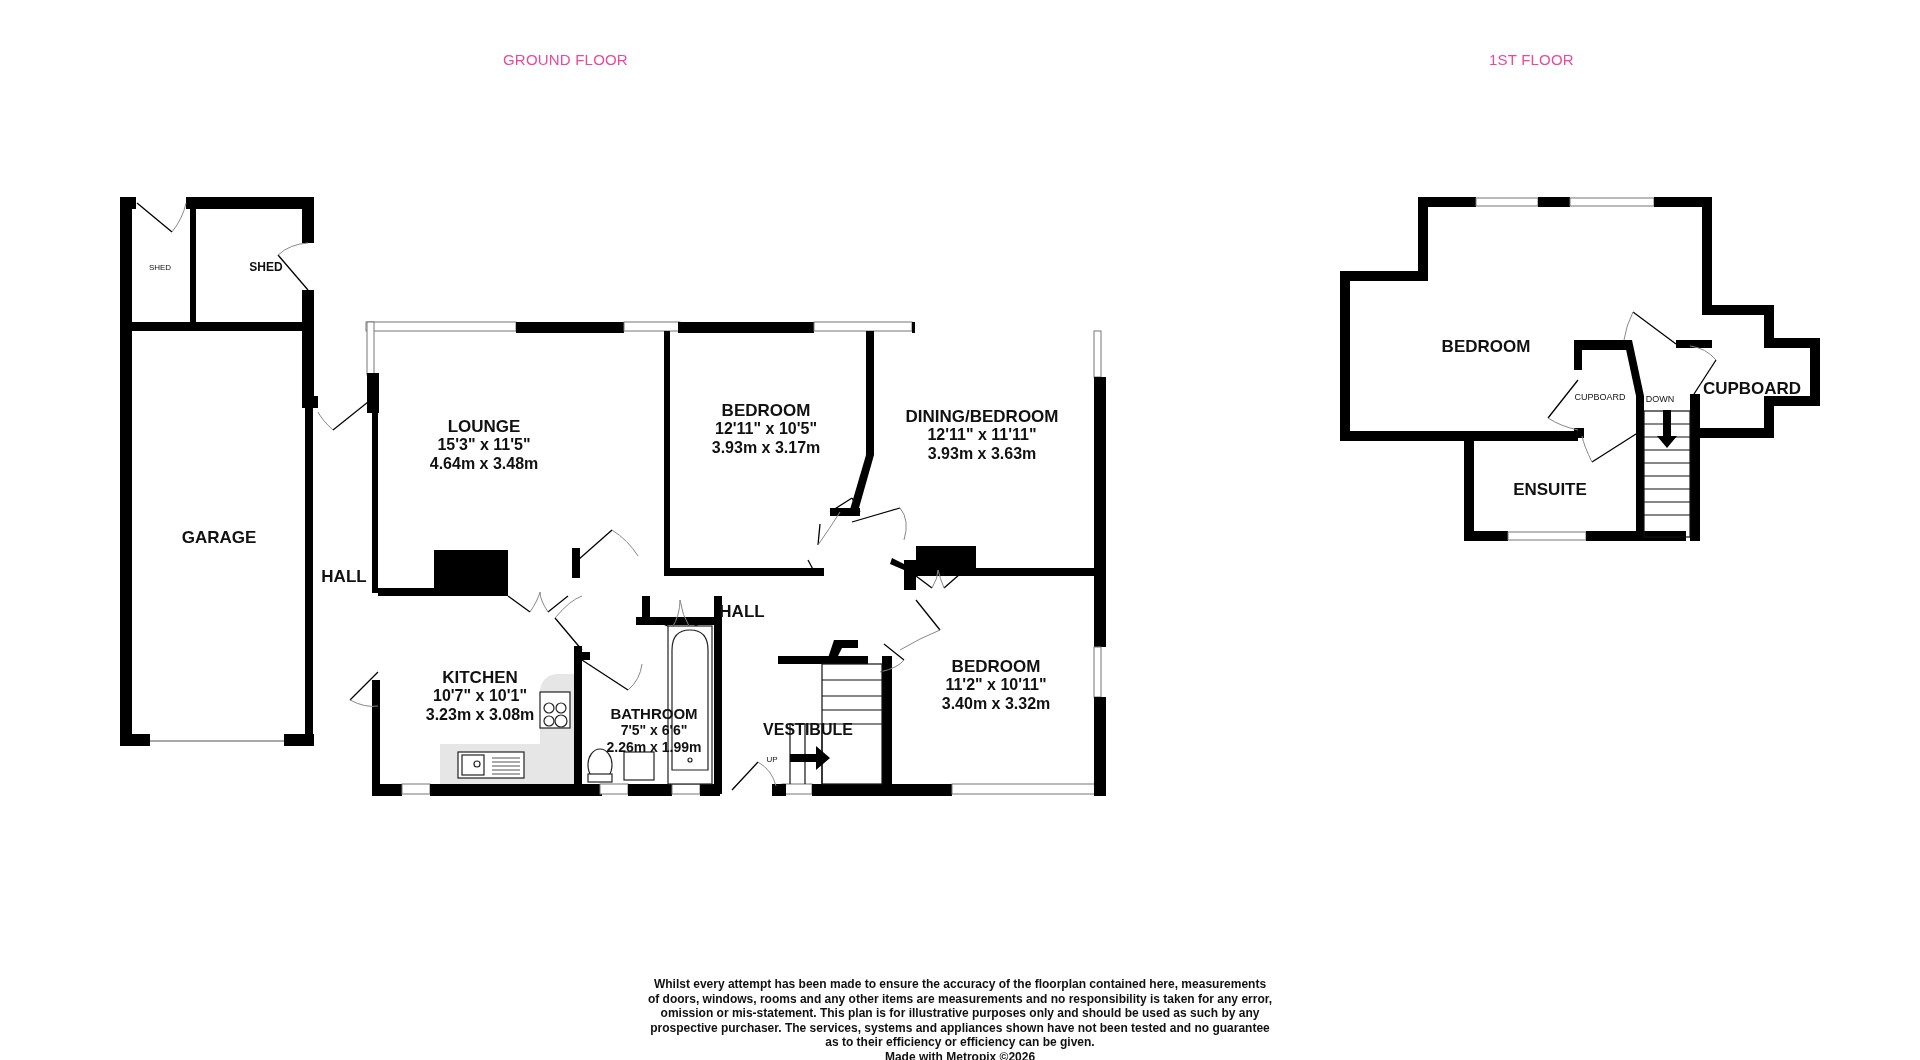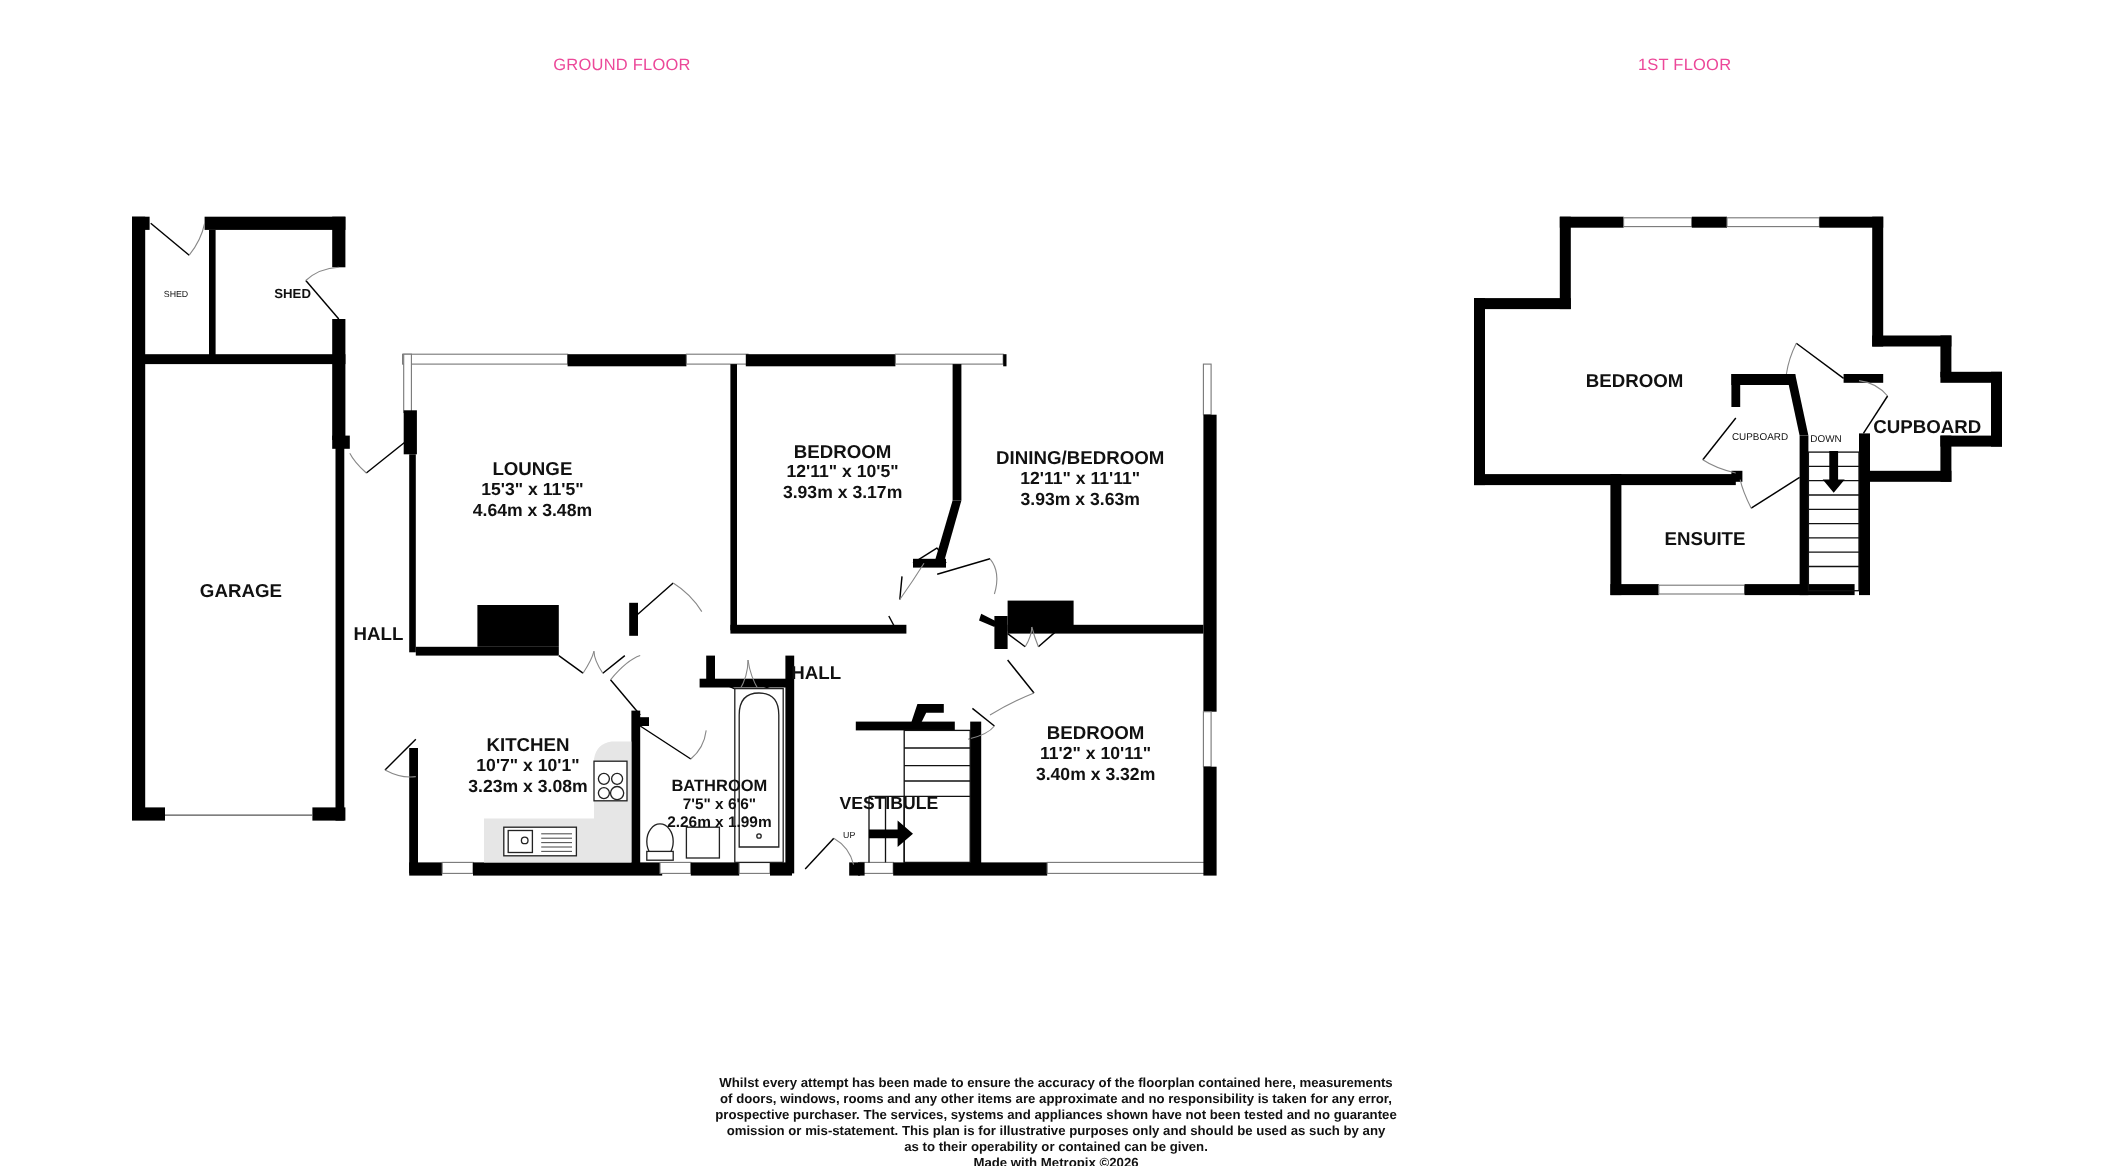--- a/index.html
+++ b/index.html
@@ -285,18 +285,18 @@
     <text class="lbl lbl-big" x="1486" y="352">BEDROOM</text>
     <text class="lbl lbl-big" x="1550" y="495">ENSUITE</text>
     <text class="lbl lbl-big" x="1752" y="394">CUPBOARD</text>
     <text class="lbl lbl-tiny" x="1600" y="400">CUPBOARD</text>
     <text class="lbl lbl-tiny" x="1660" y="402">DOWN</text>
   </g>
 </svg>
 
 <div class="disclaimer">
   <div>Whilst every attempt has been made to ensure the accuracy of the floorplan contained here, measurements</div>
-  <div>of doors, windows, rooms and any other items are approximate and no responsibility is taken for any error,</div>
+  <div>of doors, windows, rooms and any other items are measurements and no responsibility is taken for any error,</div>
+  <div>omission or mis-statement. This plan is for illustrative purposes only and should be used as such by any</div>
   <div>prospective purchaser. The services, systems and appliances shown have not been tested and no guarantee</div>
-  <div>omission or mis-statement. This plan is for illustrative purposes only and should be used as such by any</div>
-  <div>as to their operability or contained can be given.</div>
+  <div>as to their efficiency or efficiency can be given.</div>
   <div>Made with Metropix ©2026</div>
 </div>
 
 </body></html>

